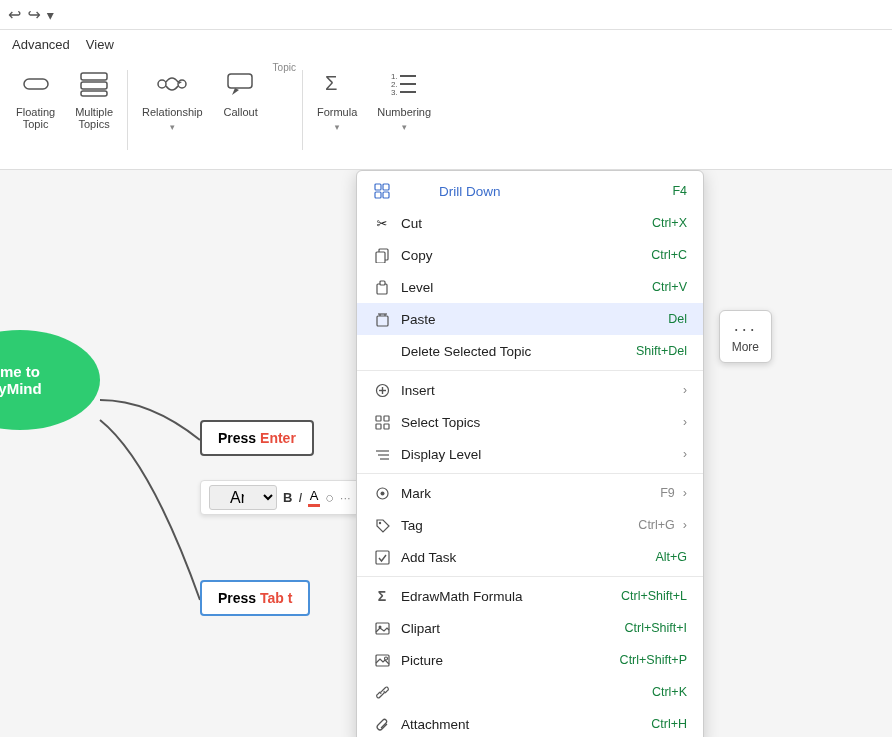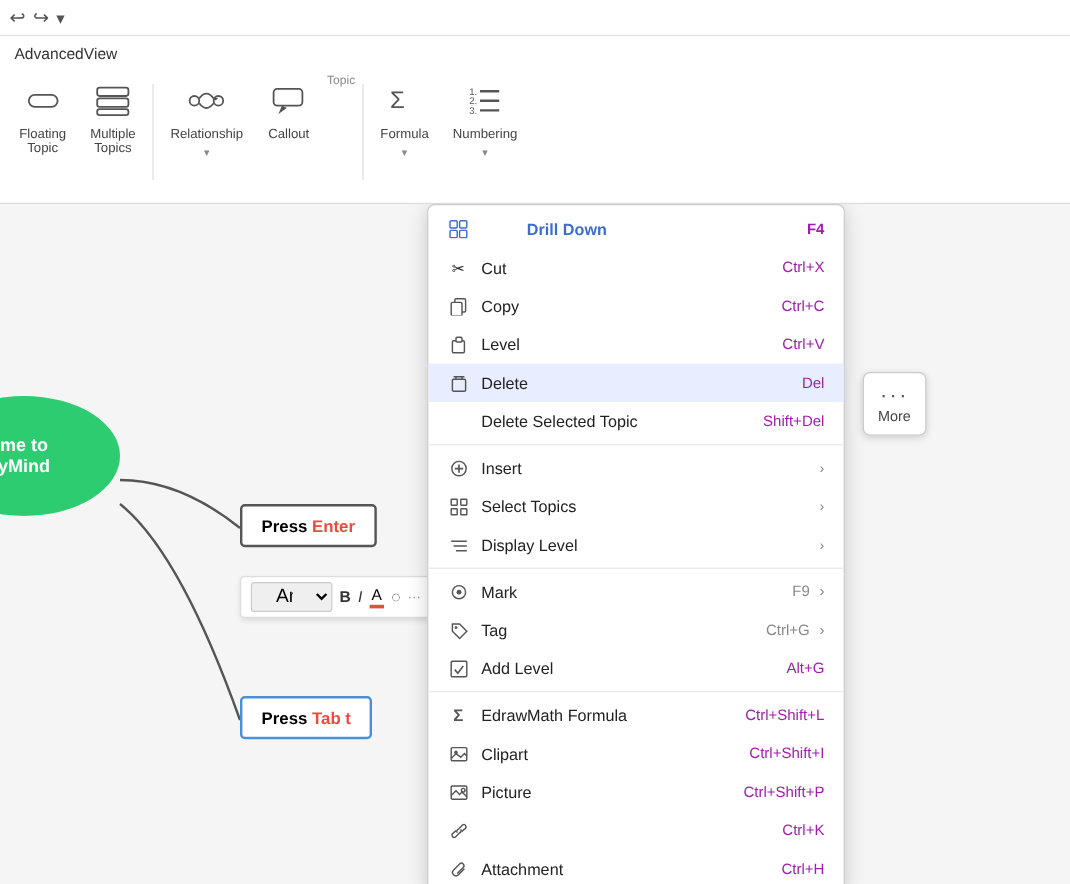--- a/index.html
+++ b/index.html
@@ -28,20 +28,21 @@
       display: flex;
       align-items: center;
       padding: 4px 8px;
       gap: 8px;
       border-bottom: 1px solid #e0e0e0;
       height: 30px;
     }
 
     .toolbar-menu {
       display: flex;
+      gap: 16px;
       padding: 4px 12px;
       height: 28px;
       align-items: center;
       font-size: 13px;
       color: #333;
     }
 
     .toolbar-icons {
       display: flex;
       align-items: flex-start;
@@ -219,21 +220,21 @@
       position: relative;
       gap: 10px;
     }
 
     .menu-item.highlighted {
       background: #e8eeff;
     }
 
     .menu-item .shortcut {
       margin-left: auto;
-      color: #a21caf;
+      color: #15803d;
       font-size: 12.5px;
     }
 
     .menu-item .arrow {
       margin-left: auto;
       color: #888;
       font-size: 12px;
     }
 
     .menu-item .shortcut-and-arrow {
@@ -261,21 +262,21 @@
       flex-shrink: 0;
     }
 
     .menu-item-label {
       flex: 1;
     }
 
     
     .menu-item.drill-down {
       color: #3c6ecc;
-      font-weight: 700;
+      font-weight: 400;
       gap: 48px;
     }
 
     
     .quick-access {
       display: flex;
       align-items: center;
       gap: 6px;
       font-size: 13px;
     }
@@ -458,21 +459,21 @@
 
     <div class="menu-item highlighted">
       <span class="menu-icon">
         <svg width="15" height="15" viewBox="0 0 15 15">
             <rect x="2" y="4" width="11" height="10" rx="1" fill="none" stroke="#555" stroke-width="1.2"></rect>
             <line x1="5" y1="4" x2="5" y2="2" stroke="#555" stroke-width="1.2"></line>
             <line x1="10" y1="4" x2="10" y2="2" stroke="#555" stroke-width="1.2"></line>
             <line x1="3" y1="2" x2="12" y2="2" stroke="#555" stroke-width="1.2"></line>
           </svg>
       </span>
-      <span class="menu-item-label">Delete</span>
+      <span class="menu-item-label">Paste</span>
       <span class="shortcut">Del</span>
     </div>
 
     <div class="menu-item">
       <span class="menu-icon"></span>
       <span class="menu-item-label">Delete Selected Topic</span>
       <span class="shortcut">Shift+Del</span>
     </div>
 
     <div class="menu-separator"></div>
@@ -544,21 +545,21 @@
       </div>
     </div>
 
     <div class="menu-item">
       <span class="menu-icon">
         <svg width="15" height="15" viewBox="0 0 15 15">
             <rect x="1" y="1" width="13" height="13" rx="1" fill="none" stroke="#555" stroke-width="1.2"></rect>
             <polyline points="4,8 6.5,11 11,5" fill="none" stroke="#555" stroke-width="1.4"></polyline>
           </svg>
       </span>
-      <span class="menu-item-label">Add Level</span>
+      <span class="menu-item-label">Add Task</span>
       <span class="shortcut">Alt+G</span>
     </div>
 
     <div class="menu-separator"></div>
 
     <div class="menu-item">
       <span class="menu-icon" style="font-size:14px;font-weight:bold;color:#555;">Σ</span>
       <span class="menu-item-label">EdrawMath Formula</span>
       <span class="shortcut">Ctrl+Shift+L</span>
     </div>

